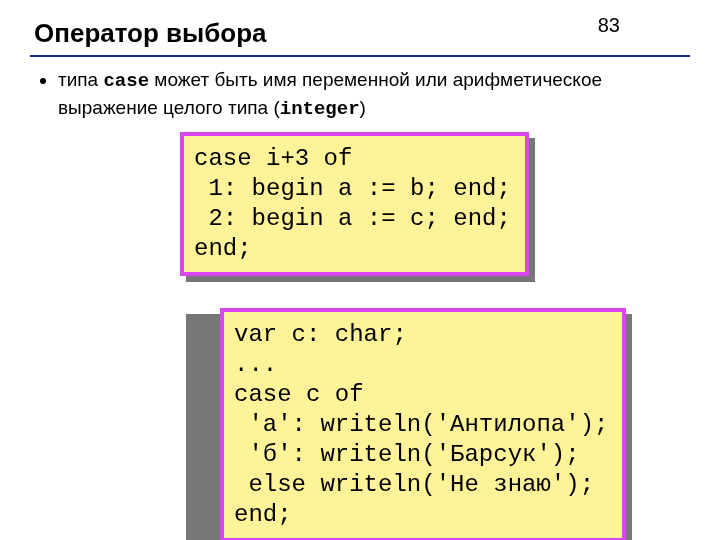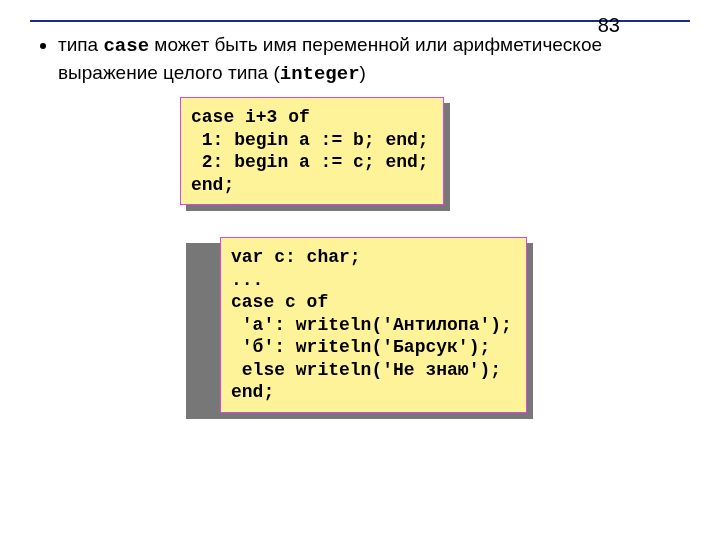--- a/index.html
+++ b/index.html
@@ -68,44 +68,45 @@
     left: 6px;
     right: -6px;
     bottom: -6px;
     background: #777;
     z-index: 0;
   }
   .codebox {
     position: relative;
     z-index: 1;
     background: #fff39a;
-    border: 1px solid #d946ef;
+    border: 4px solid #d946ef;
     font-family: "Courier New", Courier, monospace;
-    font-weight: bold;
-    font-size: 18px;
+    font-weight: normal;
+    font-size: 24px;
     line-height: 1.25;
     white-space: pre;
     padding: 8px 14px 8px 10px;
     color: #000;
   }
   .code-row { text-align: left; }
   .code1 { margin-left: 150px; }
   .code2 { margin-left: 150px; margin-top: 26px; padding-left: 40px; }
   .line2 {
     margin: 6px 0 0 46px;
     font-size: 19px;
   }
 </style>
 </head>
 <body>
 
 <div class="slide">
 
   <div class="page-number">83</div>
 
+  <h1 class="title">Оператор выбора</h1>
   <hr class="rule">
 
 
   <div class="body">
     <ul class="bullets">
       <li>
         <span>типа </span><span class="mono">case</span><span> может быть имя переменной или арифметическое выражение целого типа (</span><span class="mono">integer</span><span>)</span>
       </li>
     </ul>
 

